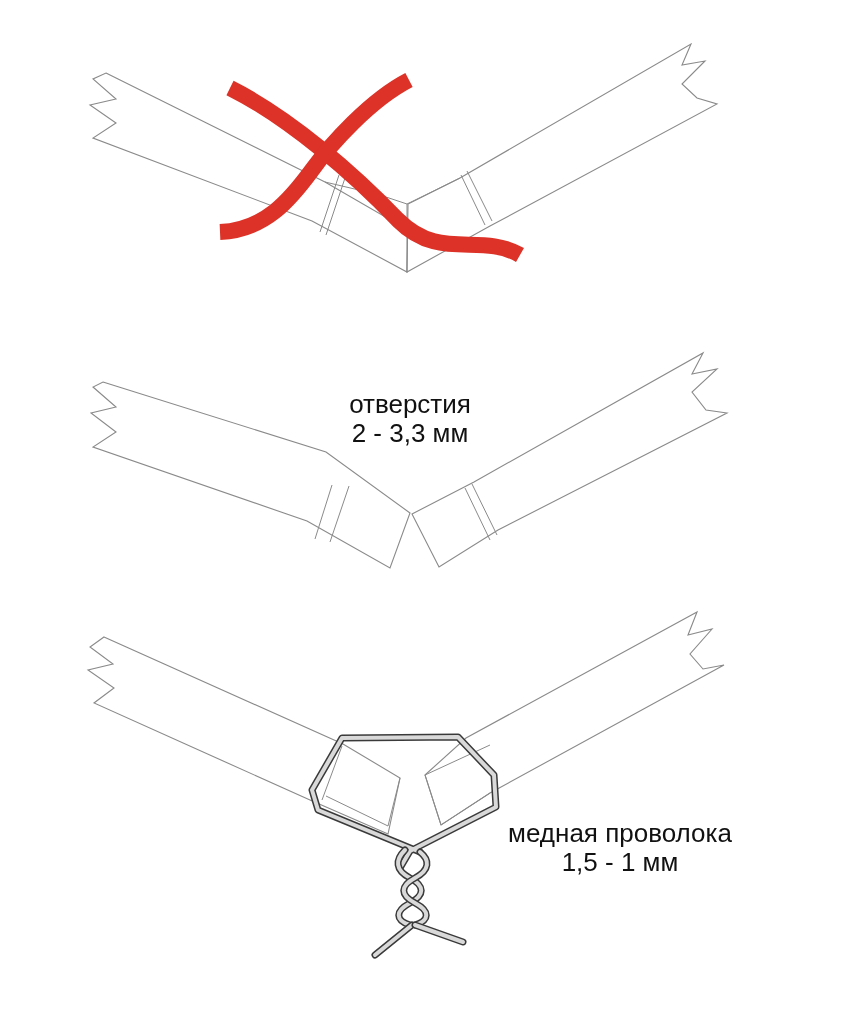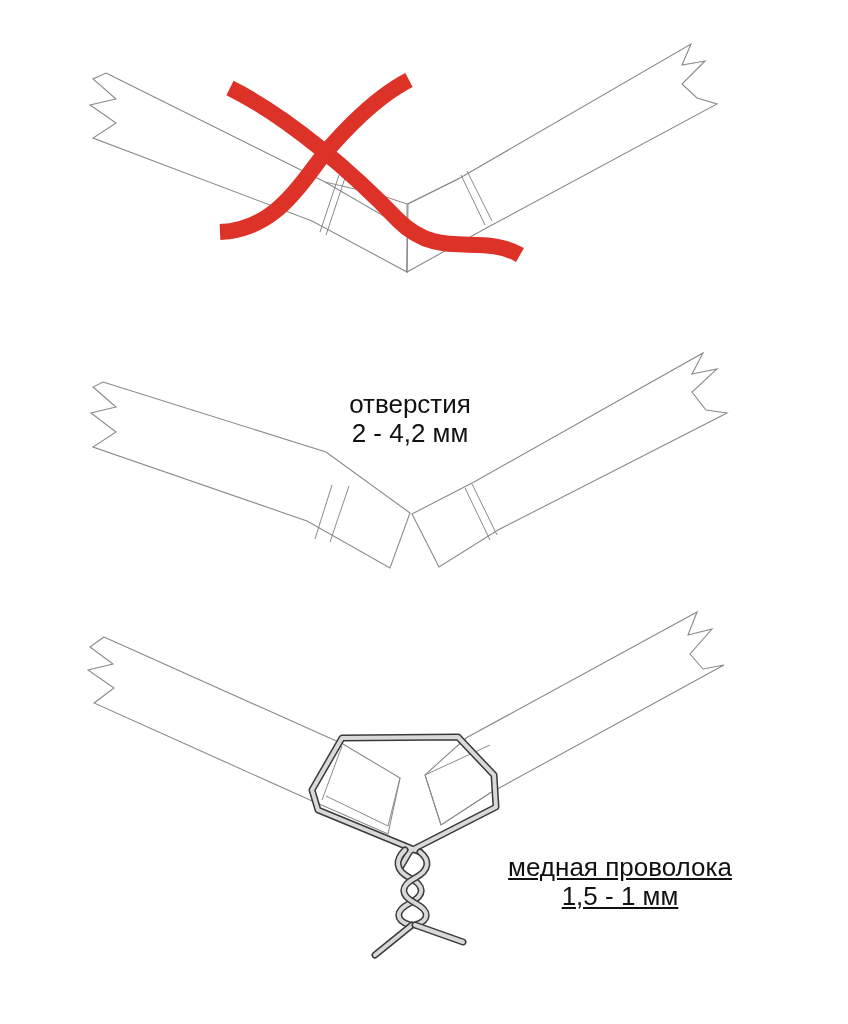--- a/index.html
+++ b/index.html
@@ -71,20 +71,20 @@
       <path class="wire-out" d="M412,925 L375,955"></path>
       <path class="wire-in" d="M412,925 L375,955"></path>
       <path class="wire-out" d="M415,925 L463,942"></path>
       <path class="wire-in" d="M415,925 L463,942"></path>
     </g>
   </g>
 </svg>
 
   <div class="label" style="left:300px; top:390px; width:220px;">
     <div>отверстия</div>
-    <div>2 - 4,2 мм</div>
+    <div>2 - 3,3 мм</div>
   </div>
 
-  <div class="label" style="left:455px; top:853px; width:330px;text-decoration:underline;">
+  <div class="label" style="left:455px; top:819px; width:330px;">
     <div>медная проволока</div>
     <div>1,5 - 1 мм</div>
   </div>
 </div>
 
 </body></html>

